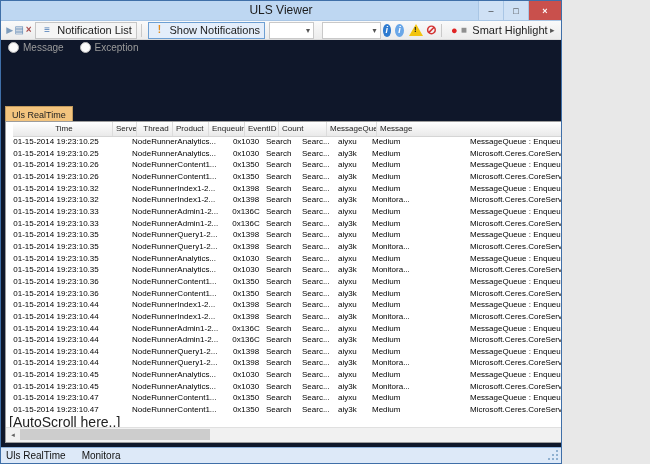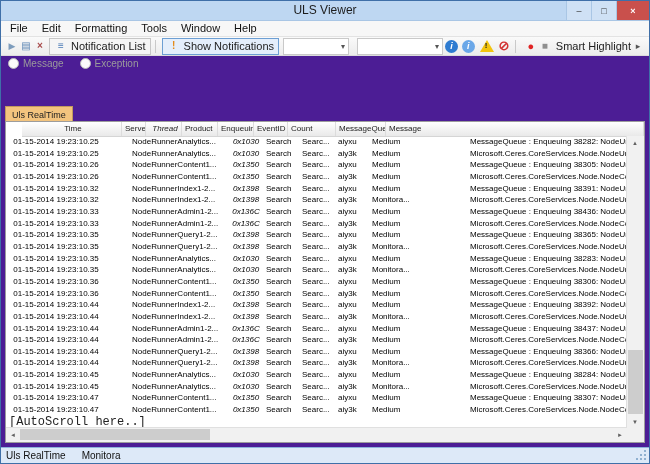--- a/index.html
+++ b/index.html
@@ -1,16 +1,16 @@
 <!DOCTYPE html>
 <html><head>
 <meta charset="utf-8">
 <style>
   html,body{margin:0;padding:0;background:#e8e8e8;font-family:"Liberation Sans",sans-serif;}
-  .window{position:relative;box-sizing:border-box;width:650px;height:464px;border:1px solid #3f6fa8;background:#4c1d95;overflow:hidden;}
+  .window{position:relative;box-sizing:border-box;width:562px;height:464px;border:1px solid #3f6fa8;background:#0f172a;overflow:hidden;}
   
   .titlebar{position:relative;height:19px;background:#bed7f2;border-bottom:1px solid #a9c6e5;}
   .title{display:block;text-align:center;font-size:12px;line-height:19px;color:#1c1c1c;}
   .win-controls{position:absolute;top:0;right:0;height:100%;display:flex;}
   .wbtn{width:24px;display:flex;align-items:center;justify-content:center;font-size:9px;color:#333;border-left:1px solid #a9c6e5;background:#cfe1f5;}
   .wbtn.close{width:32px;background:#c9504c;color:#fff;font-weight:bold;}
   
   .menubar{height:15px;background:#f7f7f7;border-bottom:1px solid #e3e3e3;display:flex;align-items:center;padding-left:2px;}
   .menu-item{font-size:11px;line-height:15px;padding:0 7px;color:#111;}
   
@@ -42,36 +42,36 @@
   .spacer{flex:1;}
   .overflow{color:#555;font-size:9px;}
   
   .radio-row{height:14px;display:flex;align-items:center;padding-left:7px;gap:16px;}
   .radio-opt{display:flex;align-items:center;gap:4px;font-size:10px;color:#9b9b9b;}
   .radio-circle{width:9px;height:9px;border-radius:50%;border:1px solid #b9b9b9;background:#fbfbfb;}
   
   .tab{position:absolute;top:105px;left:4px;height:15px;display:inline-flex;align-items:center;padding:0 6px;background:#f3c47e;border:1px solid #c19a5d;border-bottom:none;font-size:9px;color:#222;}
   
   .tablewrap{position:absolute;top:120px;left:4px;box-sizing:border-box;width:640px;height:322px;border:1px solid #9d9d9d;background:#fff;}
-  .thead{position:absolute;top:0;left:16px;right:0;height:14px;display:flex;background:linear-gradient(#ffffff,#e9e9e9);border-bottom:1px solid #d5d5d5;overflow:hidden;}
+  .thead{position:absolute;top:0;left:7px;right:0;height:14px;display:flex;background:linear-gradient(#ffffff,#e9e9e9);border-bottom:1px solid #d5d5d5;overflow:hidden;}
   .hcell{box-sizing:border-box;flex-shrink:0;font-size:8px;line-height:13px;color:#222;padding-left:3px;border-right:1px solid #dcdcdc;overflow:hidden;white-space:nowrap;}
   .tbody{position:absolute;top:14px;left:0;right:17px;bottom:26px;overflow:hidden;}
   .trow{display:flex;height:11.66px;line-height:11.6px;}
   .tcell{box-sizing:border-box;flex-shrink:0;font-size:8px;color:#000;padding:0 2px;overflow:hidden;white-space:nowrap;}
   .c0{width:100px;text-align:center;}
   .c1{width:24px;}
   .c2{width:98px;}
-  .c3{width:36px;text-align:center;font-style:italic;}
+  .c3{width:36px;text-align:center;}
   .c4{width:36px;text-align:left;}
   .c5{width:36px;}
   .c6{width:34px;}
   .c7{width:48px;}
   .c8{width:50px;}
   .c9{flex:1 1 auto;width:auto;min-width:0;}
-  .autoscroll-row{position:absolute;left:0;right:17px;bottom:14px;height:12px;font-size:12px;line-height:12px;padding-left:3px;color:#222;background:#fff;overflow:hidden;font-family:Liberation Mono, monospace;}
+  .autoscroll-row{position:absolute;left:0;right:17px;bottom:14px;height:12px;font-size:14px;line-height:12px;padding-left:3px;color:#222;background:#fff;overflow:hidden;}
   
   .hscroll{position:absolute;left:0;right:17px;bottom:0;height:14px;background:#f1f1f1;border-top:1px solid #e0e0e0;}
   .hs-left,.hs-right{position:absolute;top:0;width:14px;height:13px;display:flex;align-items:center;justify-content:center;font-size:6px;color:#606060;background:#f1f1f1;}
   .hs-left{left:0;}
   .hs-right{right:0;}
   .hs-thumb{position:absolute;left:14px;top:1px;height:11px;width:190px;background:#cdcdcd;}
   .vscroll{position:absolute;top:14px;right:0;bottom:14px;width:17px;background:#f1f1f1;border-left:1px solid #e0e0e0;}
   .vs-up,.vs-down{position:absolute;left:0;width:16px;height:13px;display:flex;align-items:center;justify-content:center;font-size:6px;color:#606060;}
   .vs-up{top:0;}
   .vs-down{bottom:0;}
@@ -89,28 +89,20 @@
 
   <div class="titlebar">
     <span class="title">ULS Viewer</span>
     <div class="win-controls">
       <div class="wbtn">–</div>
       <div class="wbtn">□</div>
       <div class="wbtn close">×</div>
     </div>
   </div>
 
-  <div class="menubar">
-    <span class="menu-item">File</span>
-    <span class="menu-item">Edit</span>
-    <span class="menu-item">Formatting</span>
-    <span class="menu-item">Tools</span>
-    <span class="menu-item">Window</span>
-    <span class="menu-item">Help</span>
-  </div>
 
   <div class="toolbar">
     <span class="ticon run">▶</span>
     <span class="ticon view">▤</span>
     <span class="ticon clear">×</span>
     <div class="tbtn bordered">
       <span class="ticon list">≡</span>
       <span>Notification List</span>
     </div>
     <div class="sep"></div>

